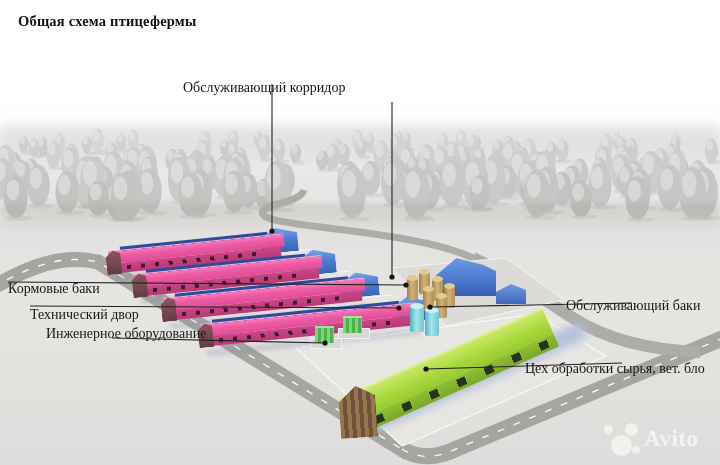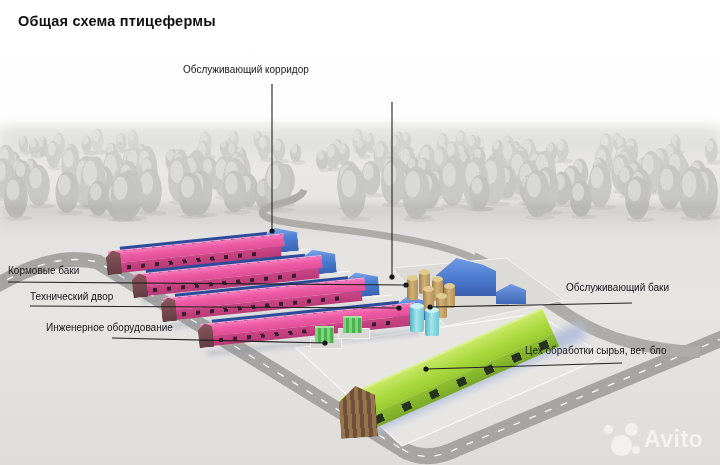--- a/index.html
+++ b/index.html
@@ -1,17 +1,17 @@
 <!DOCTYPE html>
 <html><head>
 <meta charset="utf-8">
 <style>
   html,body{margin:0;padding:0;background:#fff;}
   .stage{position:relative;width:720px;height:465px;overflow:hidden;
-    font-family:Liberation Sans, sans-serif;background:#ec4899;}
+    font-family:Liberation Serif, serif;background:#ec4899;}
   
   .ground{position:absolute;inset:0;background:
     linear-gradient(180deg,#ffffff 0%,#fefefe 26%,#ecebe9 32%,#e3e2e0 50%,#e6e5e2 66%,#dedddb 100%);}
   .farband{position:absolute;left:0;top:126px;width:720px;height:34px;background:#e2e2e0;filter:blur(6px);}
   .forestshadow{position:absolute;left:0;top:204px;width:720px;height:30px;
     background:linear-gradient(180deg,rgba(148,148,145,.28),rgba(148,148,145,0));filter:blur(3px);}
   svg.layer{position:absolute;left:0;top:0;}
   
   .barn{position:absolute;transform-origin:0 0;transform:rotate(-5.8deg);}
   .b1{left:108px;top:250px;width:188px;height:26px;}
@@ -60,26 +60,26 @@
     background:linear-gradient(180deg,#c8e966 0%,#aad93f 55%,#98cb30 100%);box-shadow:0 -2px 0 #daf08a;}
   .gwall{position:absolute;left:8px;right:0;top:26px;height:14px;
     background:linear-gradient(180deg,#8fc030,#7aa828);}
   .gwin{position:absolute;left:16px;right:8px;top:3px;height:8px;
     background:repeating-linear-gradient(90deg,#27331f 0 9px,transparent 9px 30px);}
   .ggable{position:absolute;left:-7px;top:-8px;width:37px;height:52px;transform:rotate(20deg);
     background:repeating-linear-gradient(90deg,#96744e 0 4px,#6e5138 4px 8px);
     clip-path:polygon(0 30%,48% 0,100% 20%,100% 100%,0 100%);}
   
   .ttl{position:absolute;left:18px;top:13px;font-size:14.5px;font-weight:700;color:#111;letter-spacing:.2px;}
-  .lbl{position:absolute;font-size:10px;color:#161616;white-space:nowrap;}
+  .lbl{position:absolute;font-size:14px;color:#161616;white-space:nowrap;margin-top:16px;}
   .lbl-corridor{left:183px;top:64px;}
   .lbl-poultry{left:313px;top:85px;}
   .lbl-feed{left:8px;top:265px;}
   .lbl-tech{left:30px;top:291px;}
-  .lbl-eng{left:46px;top:322px;}
+  .lbl-eng{left:46px;top:310px;}
   .lbl-water{left:566px;top:282px;}
   .lbl-proc{left:525px;top:345px;}
   
   .wm{position:absolute;left:602px;top:421px;width:120px;height:42px;opacity:.82;}
   .wm-logo{position:absolute;left:0;top:0;width:38px;height:38px;}
   .wm i{position:absolute;border-radius:50%;background:#fbfbf9;opacity:.8;}
   .wc1{left:9px;top:14px;width:21px;height:21px;}
   .wc2{left:2px;top:4px;width:9px;height:9px;}
   .wc3{left:23px;top:2px;width:13px;height:13px;}
   .wc4{left:30px;top:25px;width:8px;height:8px;}

